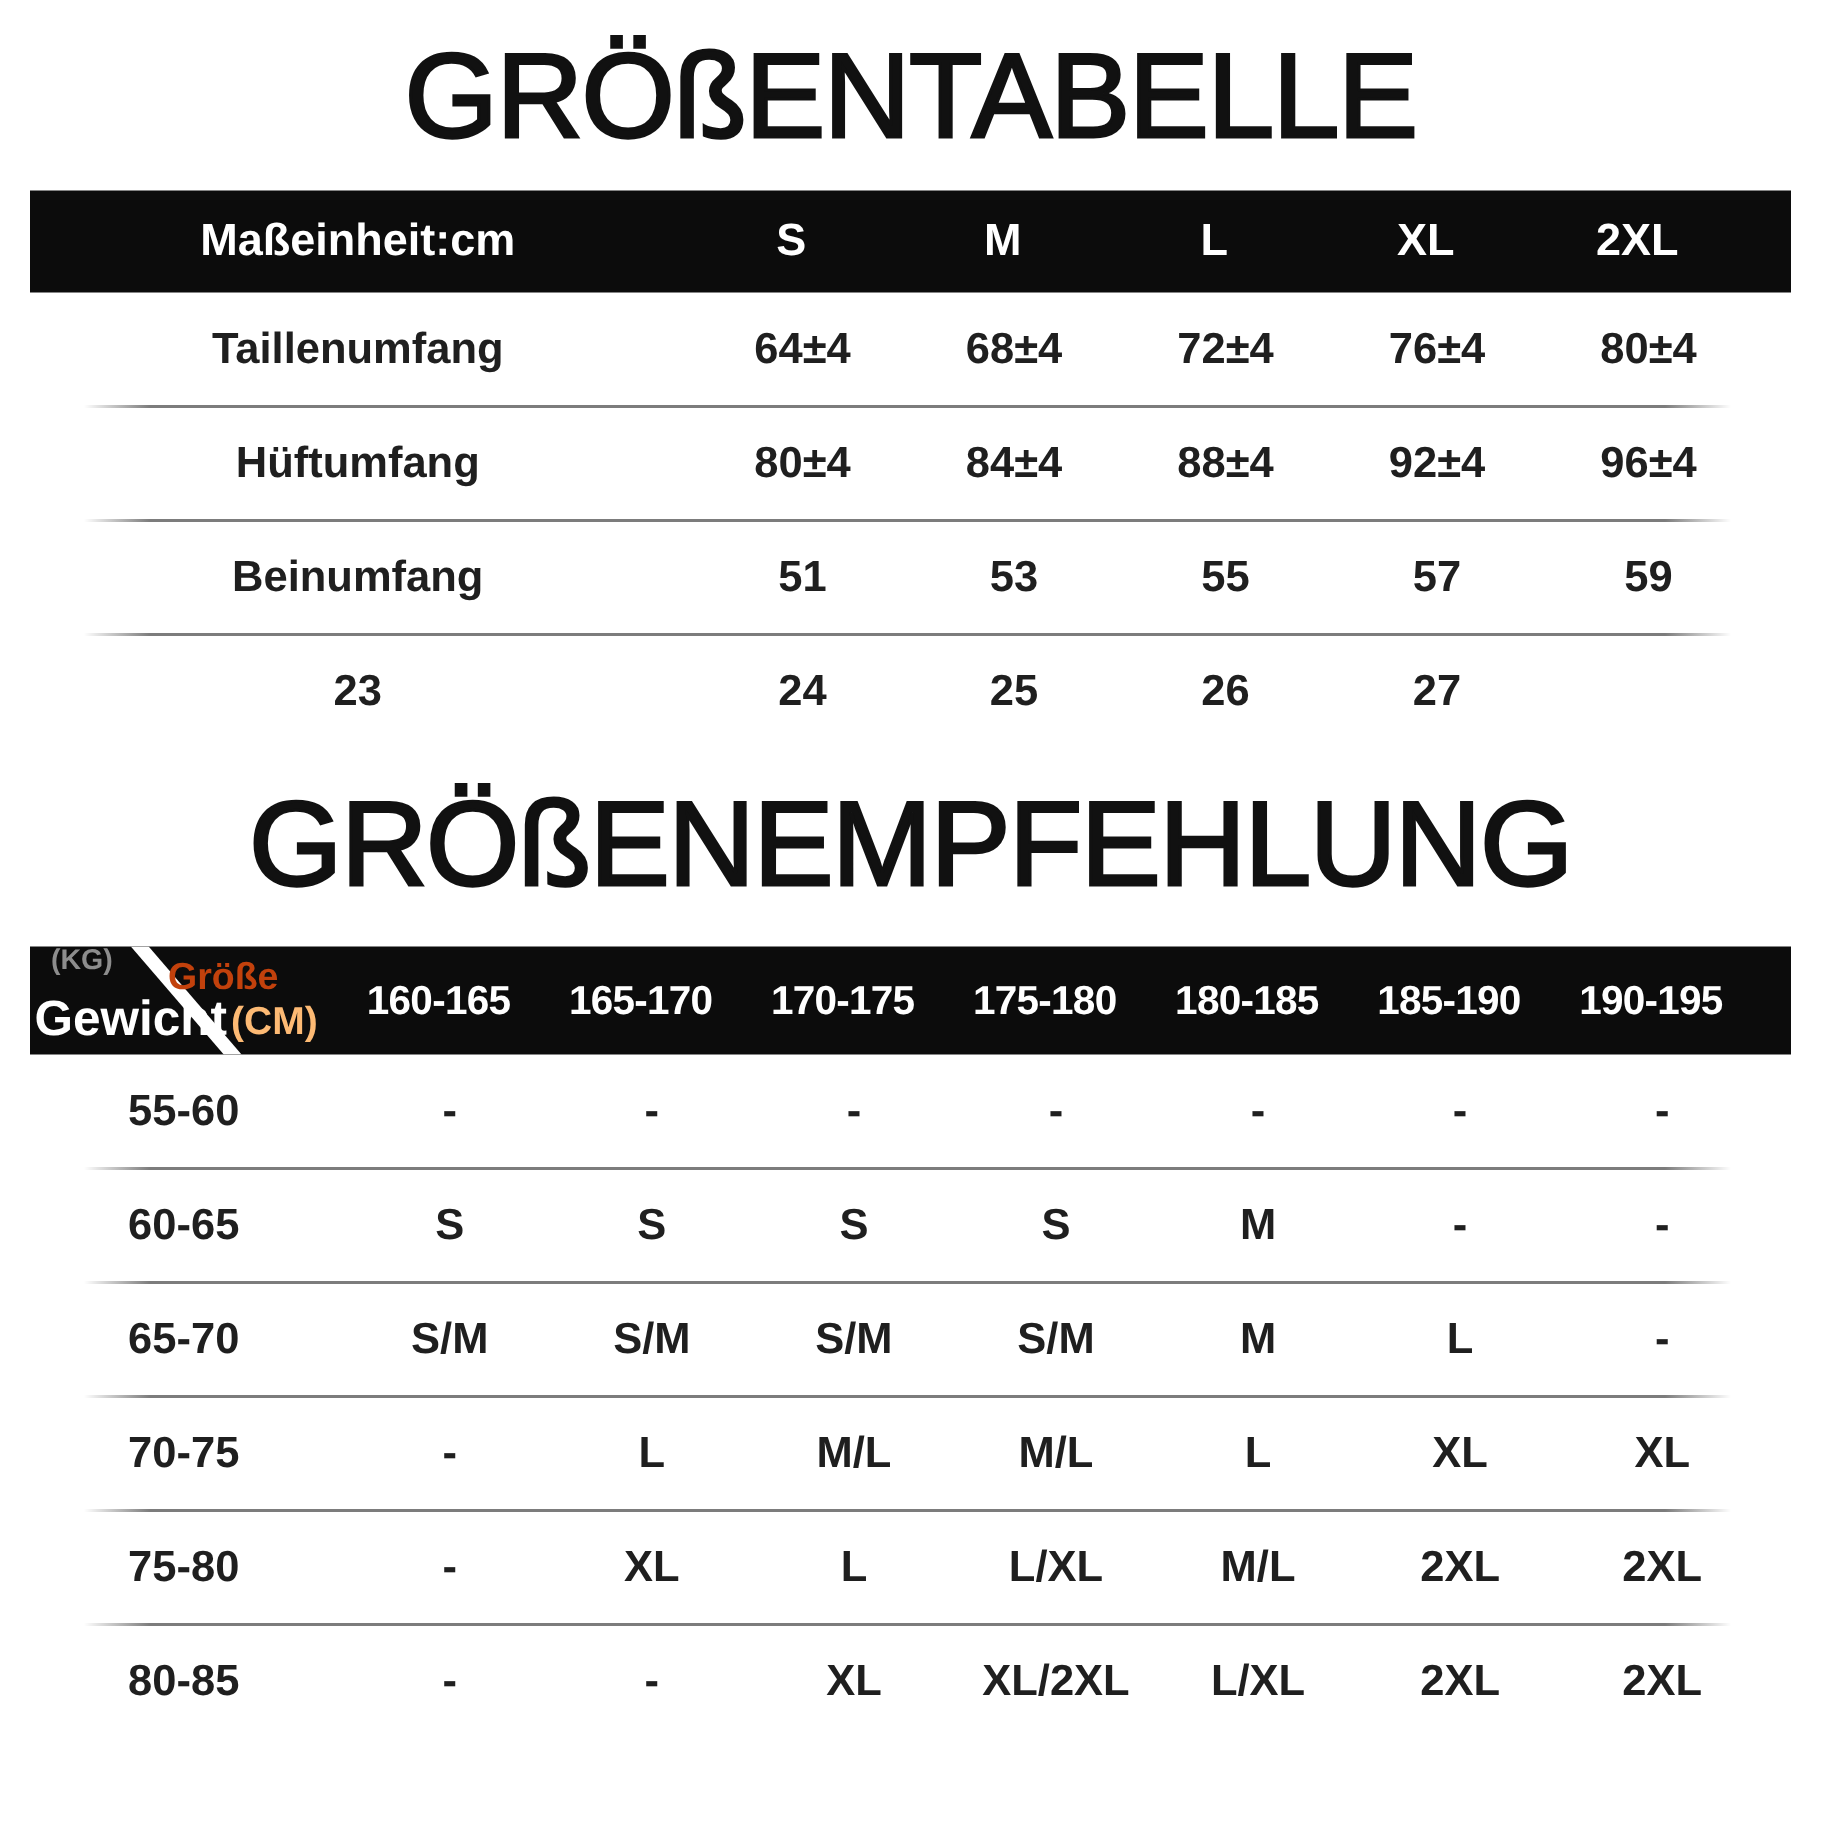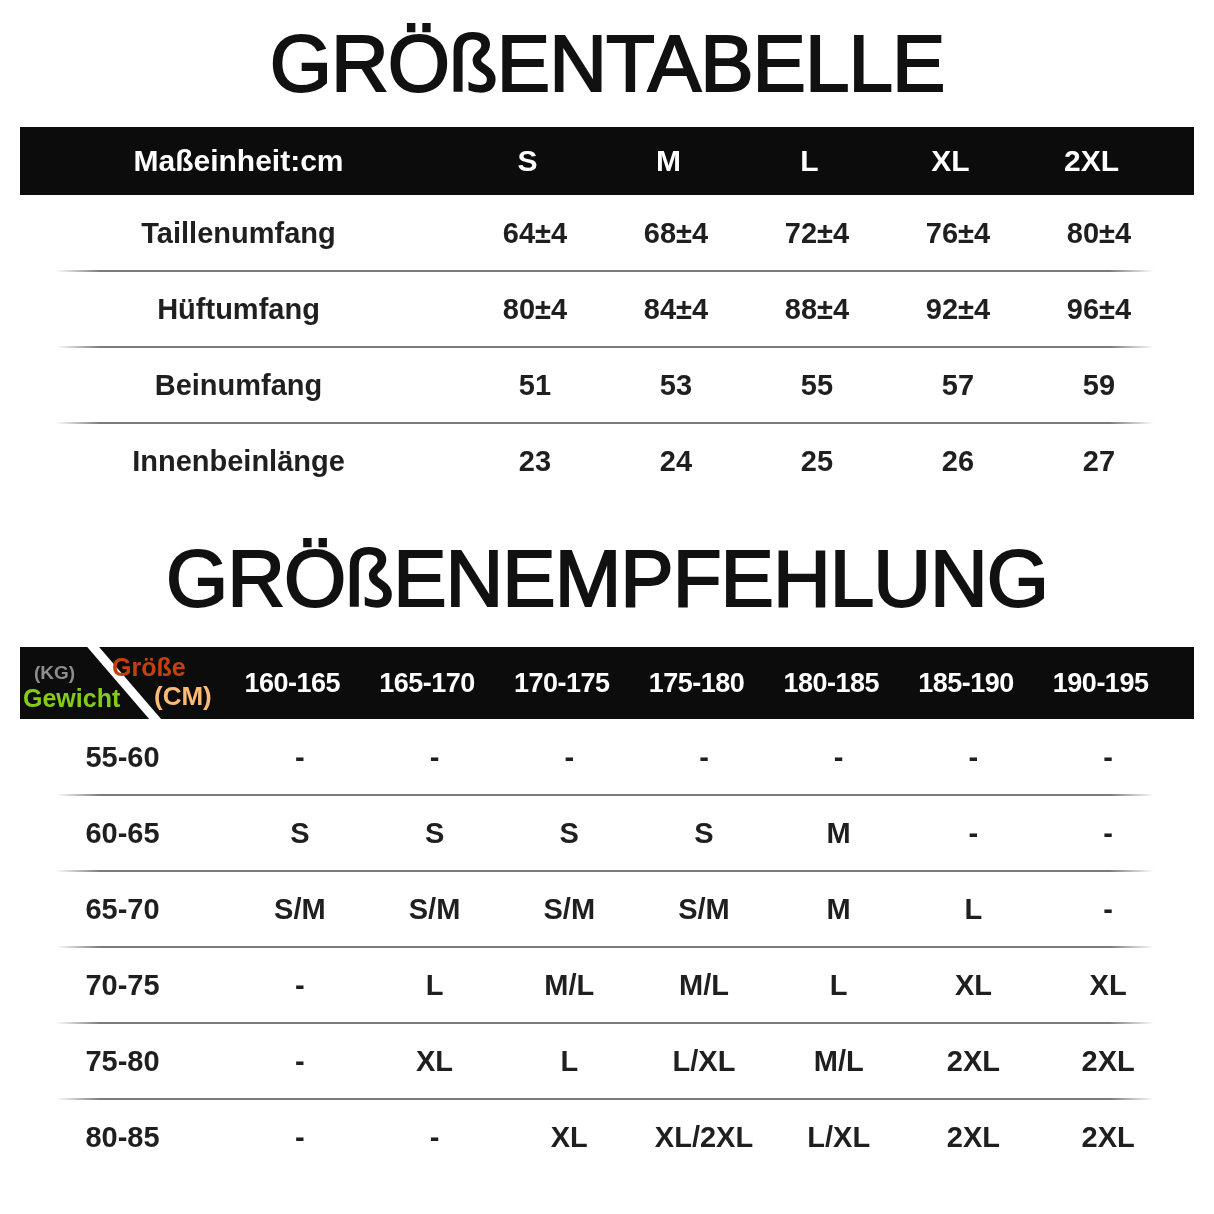--- a/index.html
+++ b/index.html
@@ -2,21 +2,21 @@
 <html><head>
 <meta charset="utf-8">
 <style>
   * { margin:0; padding:0; box-sizing:border-box; }
   html,body { width:1214px; height:1214px; background:#ffffff; overflow:hidden;
     font-family:"Liberation Sans", sans-serif; font-weight:700; color:#1f1f1f; }
 
   .big-title { text-align:center; font-size:80px; line-height:88px; letter-spacing:-1px;
     color:#111; font-weight:400; -webkit-text-stroke:2px #111; }
   #title1 { margin-top:20px; }
-  #title2 { margin-top:36px; }
+  #title2 { margin-top:20px; }
 
   .table { margin:0 20px; }
   #table1 { margin-top:19px; }
   #table2 { margin-top:24px; }
 
   .grid1 { display:grid; grid-template-columns:437px repeat(5,1fr); padding-right:32px; }
   .grid2 { display:grid; grid-template-columns:205px repeat(7,1fr); padding-right:26px; }
 
   .thead { background:#0c0c0c; align-items:center; }
   #t1-header { height:68px; }
@@ -27,23 +27,23 @@
   .trow { height:76px; align-items:center; position:relative;gap:15px; }
   .trow .cell { text-align:center; font-size:29px; color:#1f1f1f; }
   .trow:not(:last-child)::after { content:""; position:absolute; left:36px; right:40px;
     bottom:-1px; height:2px;
     background:linear-gradient(90deg, rgba(125,125,125,0) 0%, #7c7c7c 4%, #7c7c7c 96%, rgba(125,125,125,0) 100%); }
 
   
   .corner { position:relative; height:72px; overflow:hidden; }
   .corner svg { position:absolute; left:0; top:0; }
   .corner span { position:absolute; line-height:1; }
-  .c-kg      { left:14px;  top:16px;    font-size:19px; color:#8d8d8d; }
+  .c-kg      { left:14px;  top:0;    font-size:19px; color:#8d8d8d; }
   .c-groesse { left:92px;  top:8px;    font-size:25px; color:#c2410c; }
-  .c-gewicht { left:3px;   bottom:8px; font-size:25px; color:#84cc16; }
+  .c-gewicht { left:3px;   bottom:8px; font-size:33px; color:#ffffff; }
   .c-cm      { left:134px; bottom:10px;font-size:26px; color:#fdba74; }
 </style>
 </head>
 <body>
 
 <h1 class="big-title" id="title1">GRÖßENTABELLE</h1>
 
 <div class="table" id="table1">
   <div class="grid1 thead" id="t1-header">
       <div class="hcell">Maßeinheit:cm</div>
@@ -72,21 +72,20 @@
       </div>
       <div class="grid1 trow">
         <div class="cell">Beinumfang</div>
         <div class="cell">51</div>
         <div class="cell">53</div>
         <div class="cell">55</div>
         <div class="cell">57</div>
         <div class="cell">59</div>
       </div>
       <div class="grid1 trow">
-        <div class="cell">Innenbeinlänge</div>
         <div class="cell">23</div>
         <div class="cell">24</div>
         <div class="cell">25</div>
         <div class="cell">26</div>
         <div class="cell">27</div>
       </div>
     </div>
 </div>
 
 <h1 class="big-title" id="title2">GRÖßENEMPFEHLUNG</h1>

